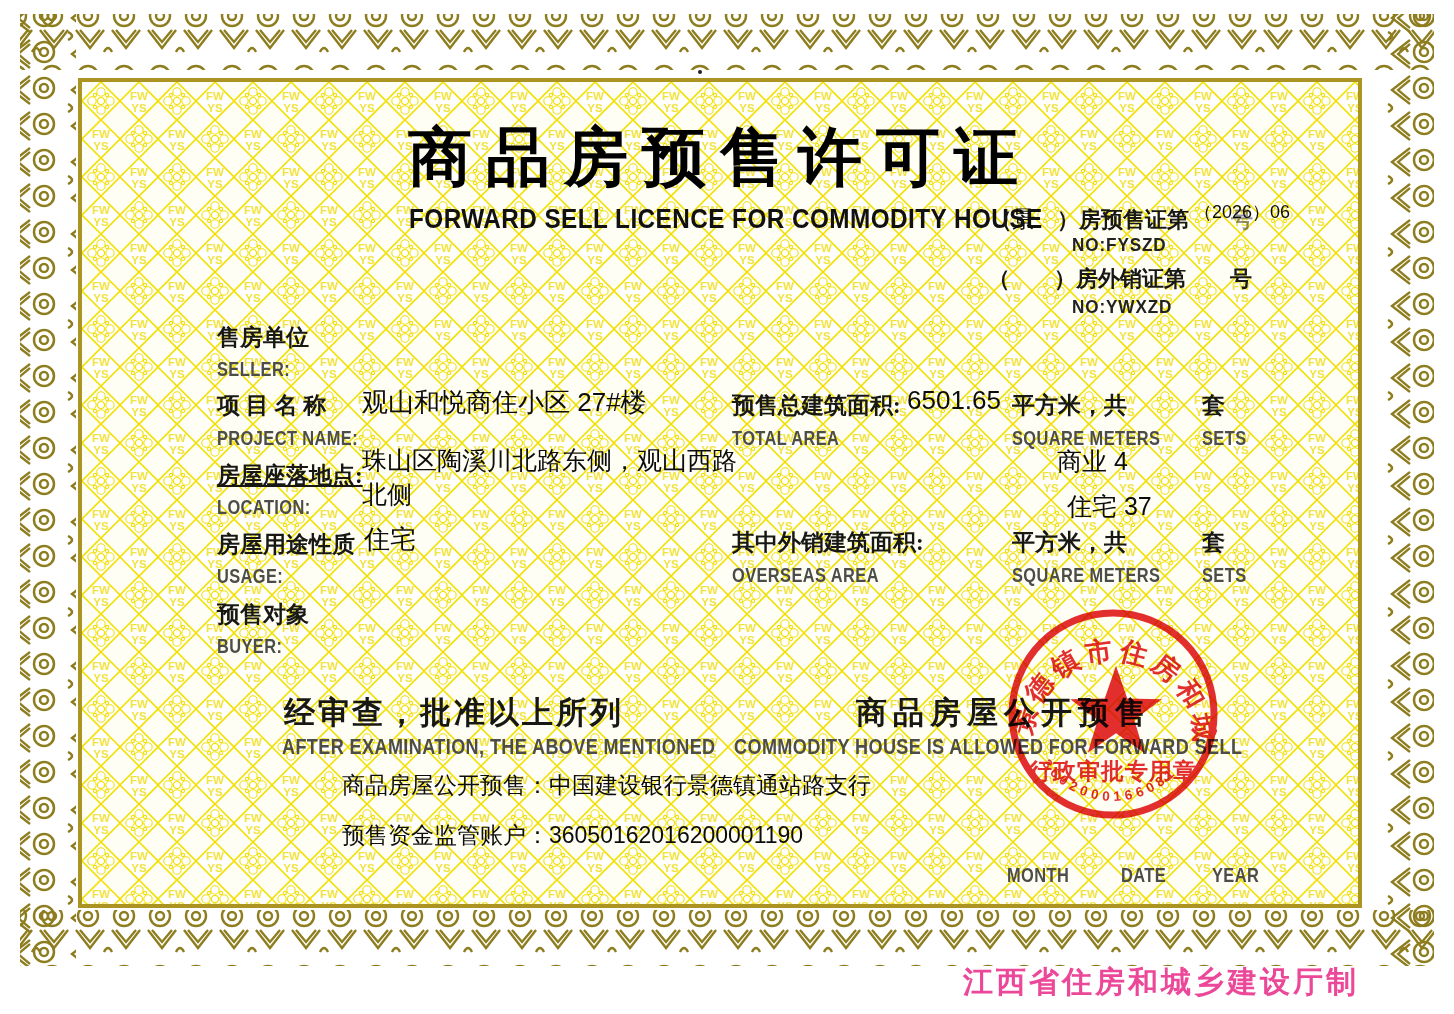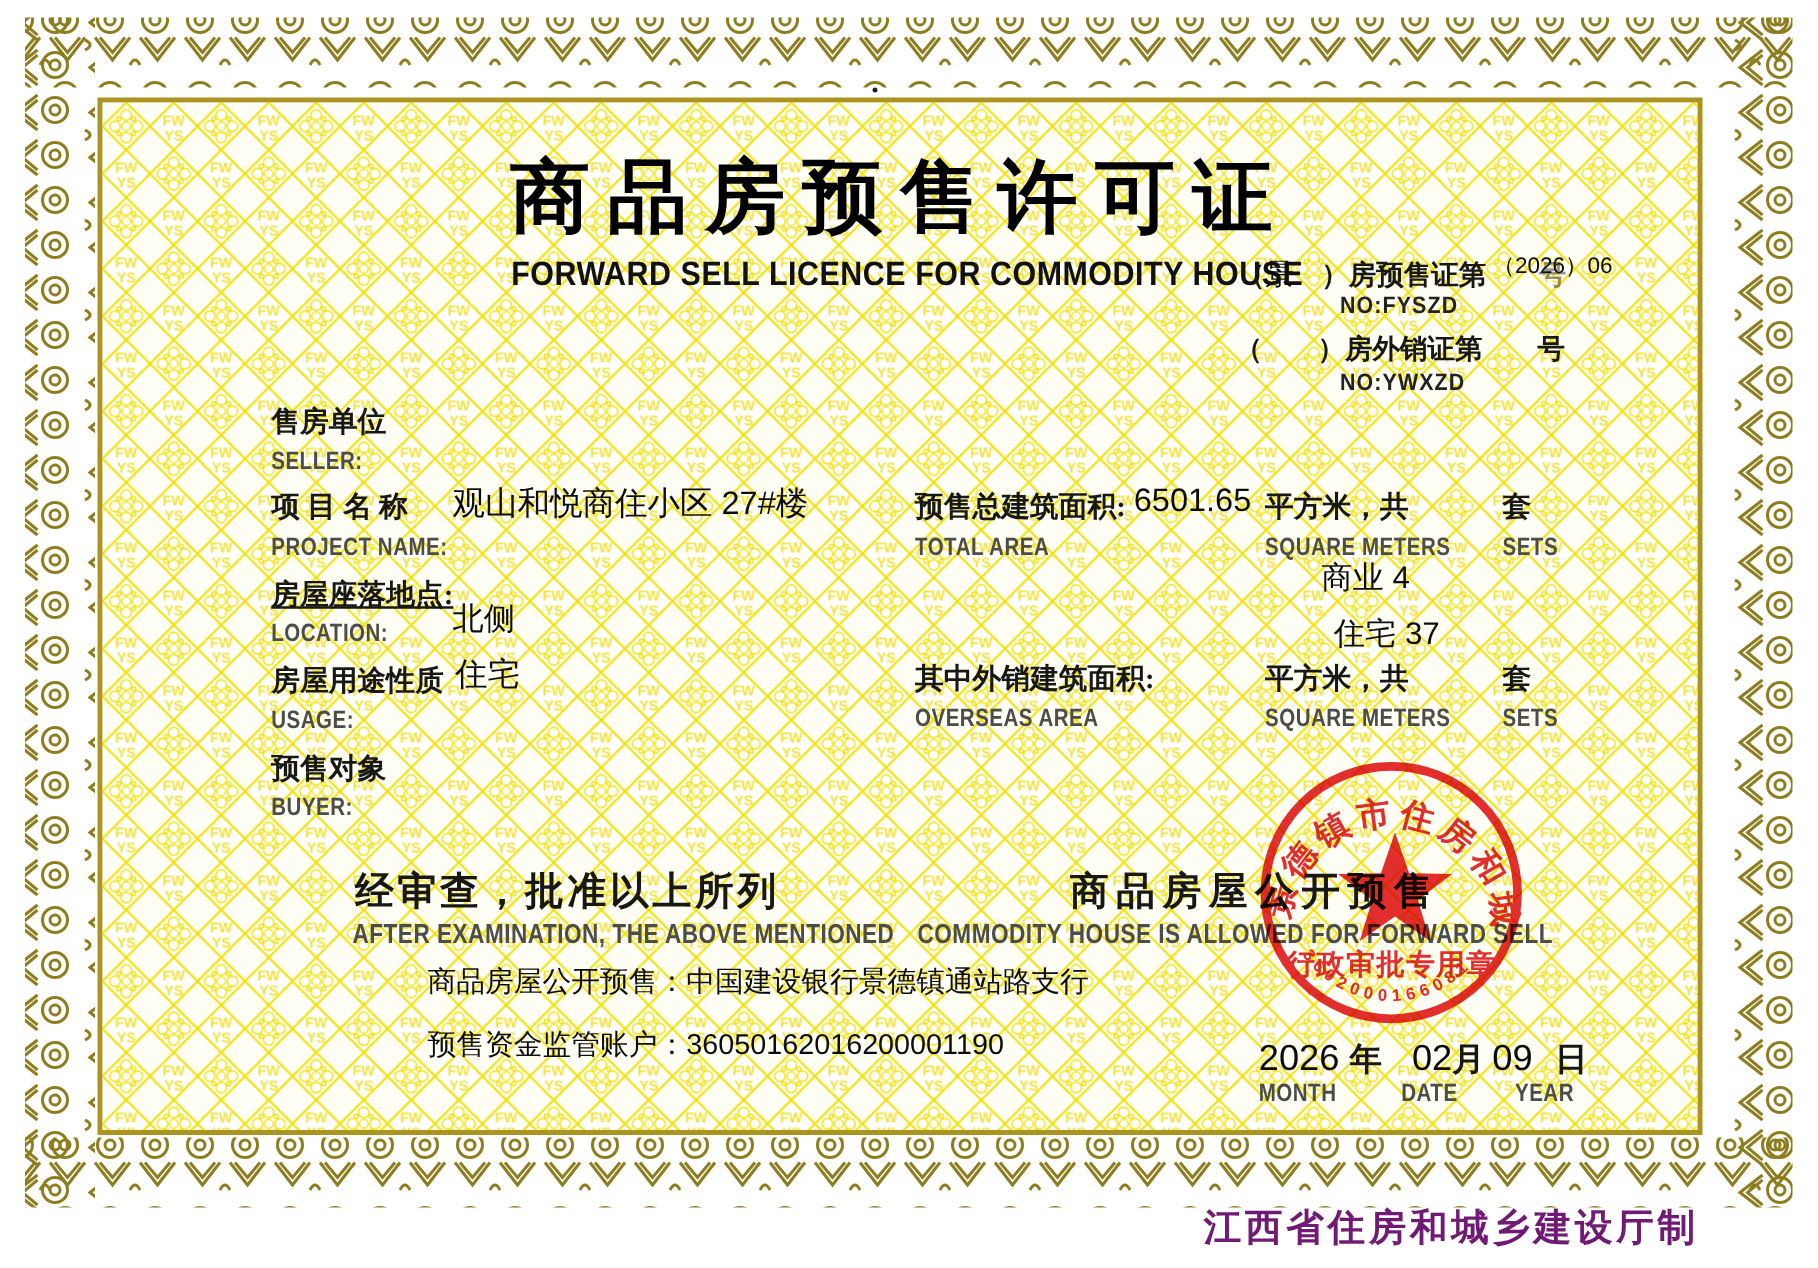--- a/index.html
+++ b/index.html
@@ -19,21 +19,21 @@
   .subtitle{left:327px;top:122px;font-size:27px;font-weight:700;
             transform:scaleX(.9);transform-origin:0 0;letter-spacing:.5px;color:#111;white-space:nowrap;}
   .lic-line{left:908px;top:122px;font-size:22px;white-space:nowrap;}
   .lic-num{position:absolute;left:204px;top:-4px;font-size:18px;}
   .no-line{font-size:19px;font-weight:700;color:#222;letter-spacing:1px;
            transform:scaleX(.9);transform-origin:0 0;white-space:nowrap;}
   .row-val{font-size:25px;}
   .stamp{position:absolute;left:998px;top:599px;width:230px;height:230px;
          mix-blend-mode:multiply;opacity:.92;}
   .footer{position:absolute;right:95px;top:962px;font-size:30px;font-weight:700;
-          color:#701a75;letter-spacing:3px;font-family:"Liberation Serif",serif;}
+          color:#ec4899;letter-spacing:3px;font-family:"Liberation Serif",serif;}
   .speck{position:absolute;left:698px;top:70px;width:4px;height:4px;border-radius:50%;background:#222;}
   .date-row{left:925px;top:748px;font-size:29px;display:flex;align-items:baseline;white-space:nowrap;}
   .date-en{left:925px;top:782px;font-size:20px;display:flex;}
 </style>
 </head>
 <body>
 
 <div class="page">
 
   <svg class="abs" style="left:0;top:0" width="1454" height="1014" viewBox="0 0 1454 1014">
@@ -120,20 +120,21 @@
     <div class="abs no-line" style="left:990px;top:214px;">NO:YWXZD</div>
 
     <div class="abs zh-label" style="left:135px;top:240px;font-size:23px;">售房单位</div>
     <div class="abs en" style="left:135px;top:276px;font-size:20px;">SELLER:</div>
 
     <div class="abs zh-label" style="left:135px;top:308px;font-size:23px;">项 目 名 称</div>
     <div class="abs fill row-val" style="left:280px;top:303px;font-size:26px;">观山和悦商住小区  27#楼</div>
     <div class="abs en" style="left:135px;top:345px;font-size:20px;">PROJECT NAME:</div>
 
     <div class="abs zh-label" style="left:135px;top:378px;font-size:23px;text-decoration:underline;">房屋座落地点:</div>
+    <div class="abs fill row-val" style="left:280px;top:362px;font-size:25px;">珠山区陶溪川北路东侧，观山西路</div>
     <div class="abs fill row-val" style="left:280px;top:396px;font-size:25px;">北侧</div>
     <div class="abs en" style="left:135px;top:414px;font-size:20px;">LOCATION:</div>
 
     <div class="abs zh-label" style="left:135px;top:447px;font-size:23px;">房屋用途性质</div>
     <div class="abs fill row-val" style="left:282px;top:440px;font-size:26px;">住宅</div>
     <div class="abs en" style="left:135px;top:483px;font-size:20px;">USAGE:</div>
 
     <div class="abs zh-label" style="left:135px;top:517px;font-size:23px;">预售对象</div>
     <div class="abs en" style="left:135px;top:553px;font-size:20px;">BUYER:</div>
 
@@ -155,28 +156,20 @@
     <div class="abs en" style="left:1120px;top:482px;font-size:20px;">SETS</div>
 
     <div class="abs zh-label" style="left:202px;top:610px;font-size:31px;letter-spacing:3px;">经审查，批准以上所列</div>
     <div class="abs en" style="left:200px;top:652px;font-size:22px;">AFTER EXAMINATION, THE ABOVE MENTIONED</div>
     <div class="abs zh-label" style="left:774px;top:610px;font-size:31px;letter-spacing:6px;">商品房屋公开预售</div>
     <div class="abs en" style="left:652px;top:652px;font-size:22px;">COMMODITY HOUSE IS ALLOWED FOR FORWARD SELL</div>
 
     <div class="abs fill" style="left:260px;top:688px;font-size:23px;">商品房屋公开预售：中国建设银行景德镇通站路支行</div>
     <div class="abs fill" style="left:260px;top:738px;font-size:23px;">预售资金监管账户：36050162016200001190</div>
 
-    <div class="abs date-row">
-      <span class="fill">2026</span>
-      <span class="zh-label" style="font-size:26px;margin-left:8px;">年</span>
-      <span class="fill" style="margin-left:24px;">02</span>
-      <span class="zh-label" style="font-size:26px;">月</span>
-      <span class="fill" style="margin-left:6px;">09</span>
-      <span class="zh-label" style="font-size:26px;margin-left:18px;">日</span>
-    </div>
     <div class="abs date-en">
       <span class="en">MONTH</span>
       <span class="en" style="margin-left:38px;">DATE</span>
       <span class="en" style="margin-left:36px;">YEAR</span>
     </div>
   </div>
 
   <svg class="stamp" width="230" height="230" viewBox="0 0 230 230">
     <circle cx="115" cy="115" r="101" fill="none" stroke="#e01d1d" stroke-width="7"></circle>
     <polygon fill="#e01d1d" points="118,67 129.3,99.5 163.7,100.2 136.3,120.9 146.2,153.8 118,134.2 89.8,153.8 99.7,120.9 72.3,100.2 106.7,99.5"></polygon>

